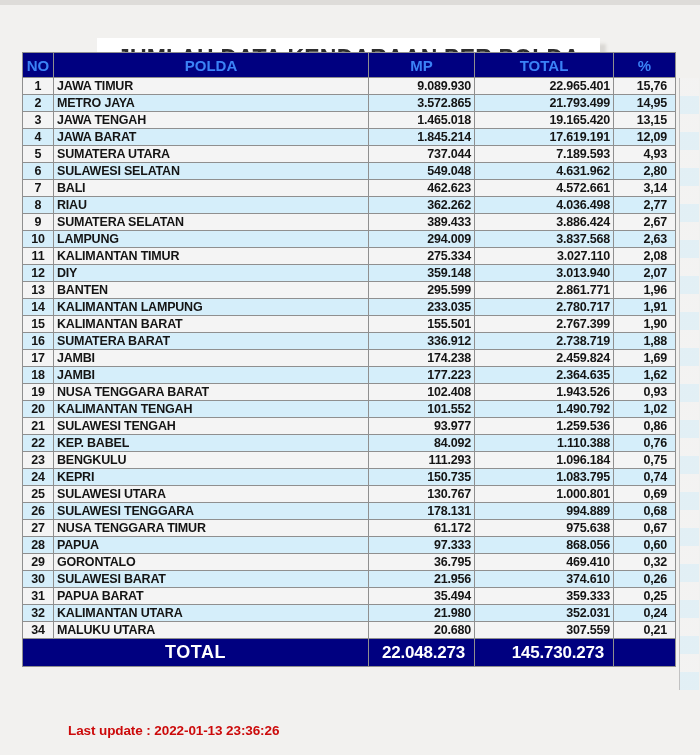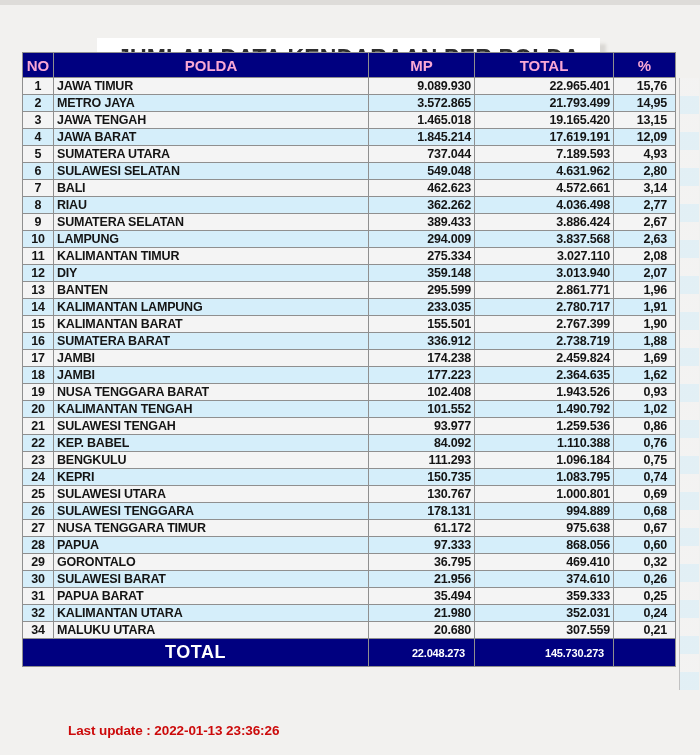--- a/index.html
+++ b/index.html
@@ -38,21 +38,21 @@
   }
   table.polda{border:1px solid #6f6f6f;}
   col.c-no{width:31px;}
   col.c-polda{width:315px;}
   col.c-mp{width:106px;}
   col.c-total{width:139px;}
   col.c-pct{width:62px;}
   thead th{
     height:24px;
     background:#000080;
-    color:#f9a8d4;
+    color:#3b82f6;
     font-size:15px;font-weight:bold;
     text-align:center;
     padding:0;
   }
   tbody td{
     height:16px;
     font-size:12.5px;
     font-weight:bold;
     color:#141414;
     letter-spacing:-0.2px;
@@ -68,21 +68,21 @@
   td.cell-pct{text-align:right;padding-right:8px;}
   tfoot td{
     height:27px;
     background:#000080;
     color:#ffffff;
     font-weight:bold;
     padding:0;
     border:1px solid #8f8f8f;
   }
   td.total-label{font-size:18px;text-align:center;letter-spacing:0.5px;}
-  td.total-mp,td.total-sum{font-size:11px;text-align:right;padding-right:9px;letter-spacing:-0.2px;}
+  td.total-mp,td.total-sum{font-size:17px;text-align:right;padding-right:9px;letter-spacing:-0.2px;}
   td.total-pct{font-size:16.5px;}
   .edge-strip{
     position:absolute;left:679px;top:78px;width:19px;height:612px;
     border-left:1px solid #c2c2c2;
     background:repeating-linear-gradient(
       to bottom,
       rgba(244,244,244,0.55) 0px, rgba(244,244,244,0.55) 18px,
       rgba(213,238,250,0.55) 18px, rgba(213,238,250,0.55) 36px
     );
   }

